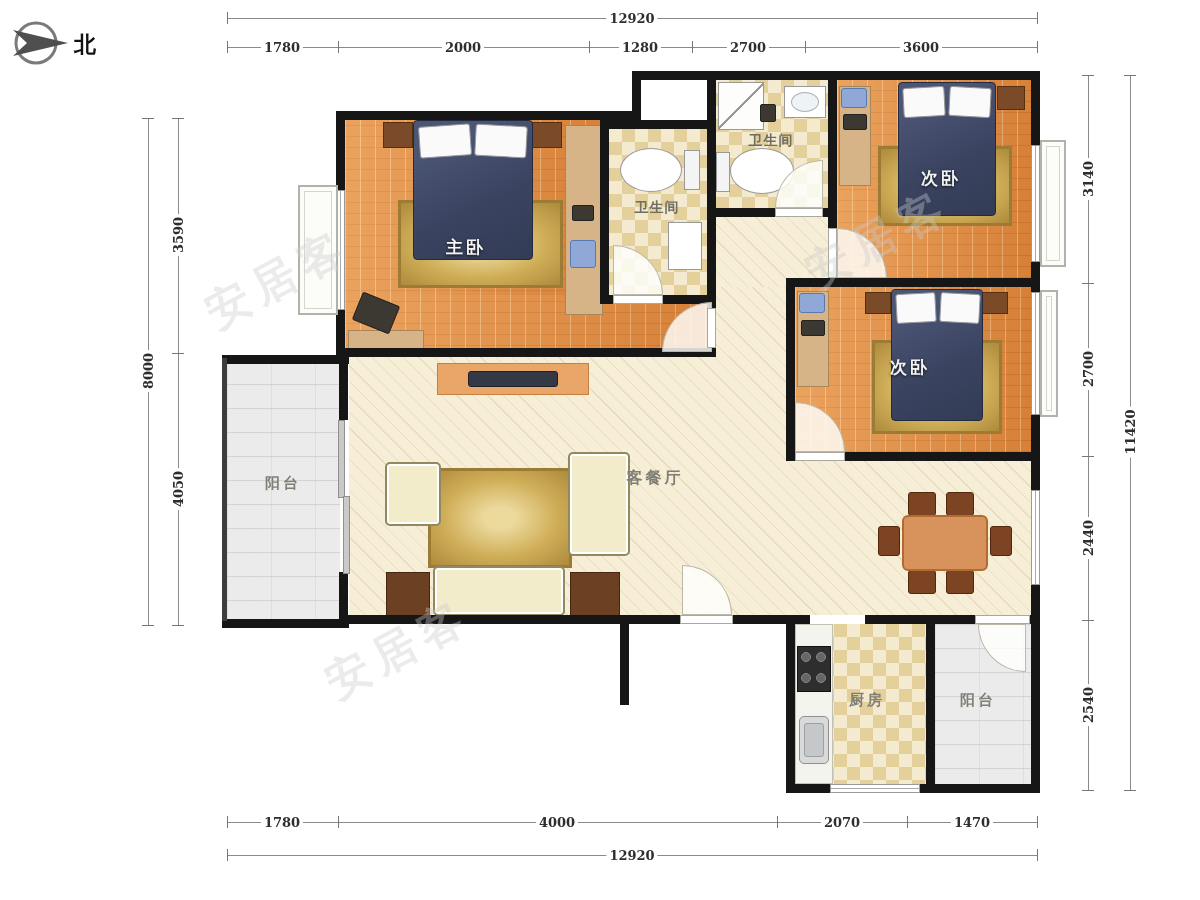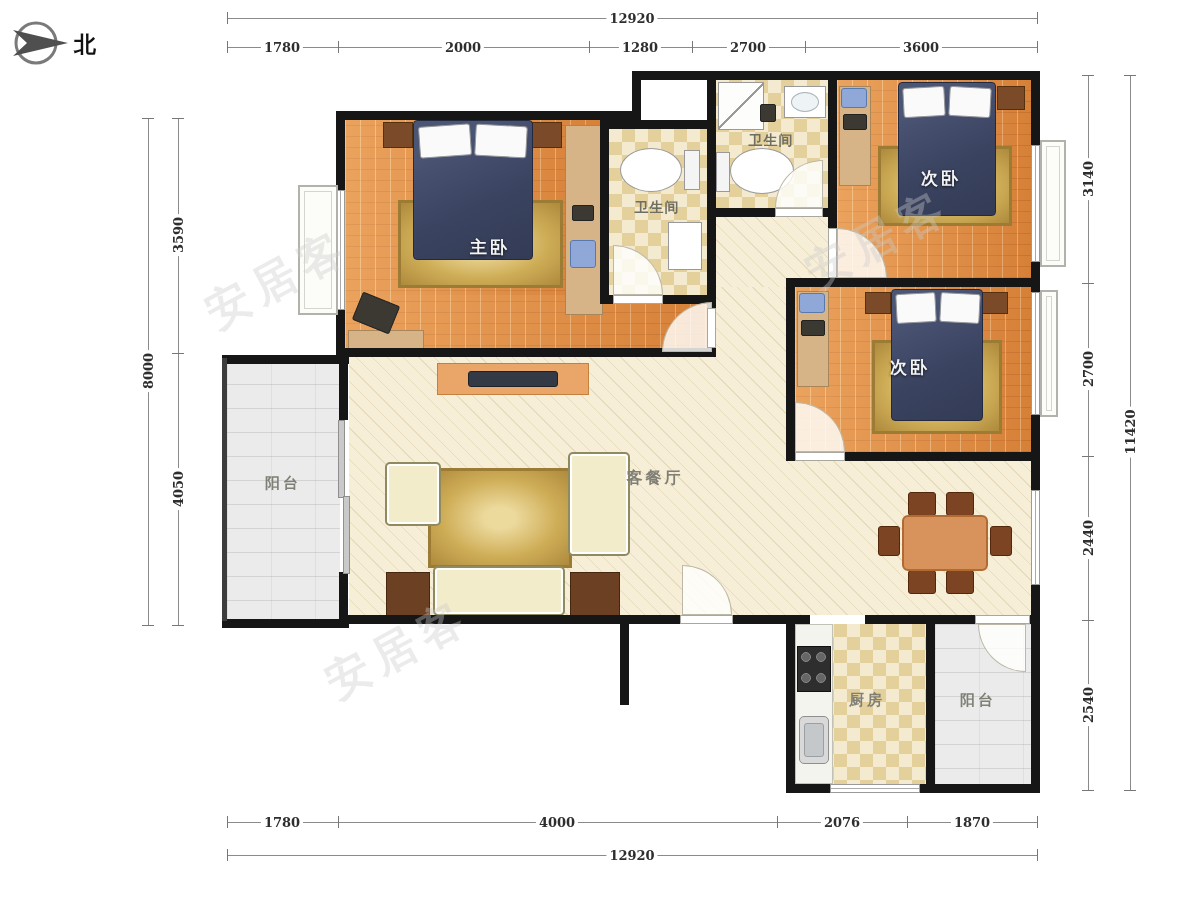--- a/index.html
+++ b/index.html
@@ -248,21 +248,21 @@
   <i class="leaf" style="left:775px;top:208px;width:48px;height:9px"></i>
   <i class="arc r-tr" style="left:837px;top:228px;width:50px;height:50px"></i>
   <i class="leaf" style="left:828px;top:228px;width:9px;height:50px"></i>
   <i class="arc r-tr" style="left:795px;top:402px;width:50px;height:50px"></i>
   <i class="leaf" style="left:795px;top:452px;width:50px;height:9px"></i>
   <i class="arc r-tr" style="left:682px;top:565px;width:50px;height:50px"></i>
   <i class="leaf" style="left:680px;top:615px;width:53px;height:9px"></i>
   <i class="arc r-bl" style="left:978px;top:624px;width:48px;height:48px"></i>
   <i class="leaf" style="left:975px;top:615px;width:55px;height:9px"></i>
 
-  <span class="room-label bed-label" style="left:490px;top:247px">主卧</span>
+  <span class="room-label bed-label" style="left:466px;top:247px">主卧</span>
   <span class="room-label bath-label" style="left:657px;top:208px">卫生间</span>
   <span class="room-label bath-label" style="left:771px;top:141px">卫生间</span>
   <span class="room-label bed-label" style="left:941px;top:178px">次卧</span>
   <span class="room-label bed-label" style="left:910px;top:367px">次卧</span>
   <span class="room-label" style="left:655px;top:478px;font-size:16px">客餐厅</span>
   <span class="room-label" style="left:283px;top:483px">阳台</span>
   <span class="room-label" style="left:867px;top:700px">厨房</span>
   <span class="room-label" style="left:978px;top:700px">阳台</span>
 
   <i class="dim" style="left:227px;top:18px;width:810px;height:1px"></i>
@@ -283,22 +283,22 @@
   <span class="dim-label" style="left:921px;top:47px">3600</span>
 
   <i class="dim" style="left:227px;top:822px;width:810px;height:1px"></i>
   <i class="tkv" style="left:227px;top:816px"></i>
   <i class="tkv" style="left:338px;top:816px"></i>
   <i class="tkv" style="left:777px;top:816px"></i>
   <i class="tkv" style="left:907px;top:816px"></i>
   <i class="tkv" style="left:1037px;top:816px"></i>
   <span class="dim-label" style="left:282px;top:822px">1780</span>
   <span class="dim-label" style="left:557px;top:822px">4000</span>
-  <span class="dim-label" style="left:842px;top:822px">2076</span>
-  <span class="dim-label" style="left:972px;top:822px">1870</span>
+  <span class="dim-label" style="left:842px;top:822px">2070</span>
+  <span class="dim-label" style="left:972px;top:822px">1470</span>
   <i class="dim" style="left:227px;top:855px;width:810px;height:1px"></i>
   <i class="tkv" style="left:227px;top:849px"></i>
   <i class="tkv" style="left:1037px;top:849px"></i>
   <span class="dim-label" style="left:632px;top:855px">12920</span>
 
   <i class="dim" style="left:148px;top:118px;width:1px;height:507px"></i>
   <i class="tkh" style="left:142px;top:118px"></i>
   <i class="tkh" style="left:142px;top:625px"></i>
   <span class="dim-label rot" style="left:148px;top:371px">8000</span>
   <i class="dim" style="left:178px;top:118px;width:1px;height:507px"></i>

